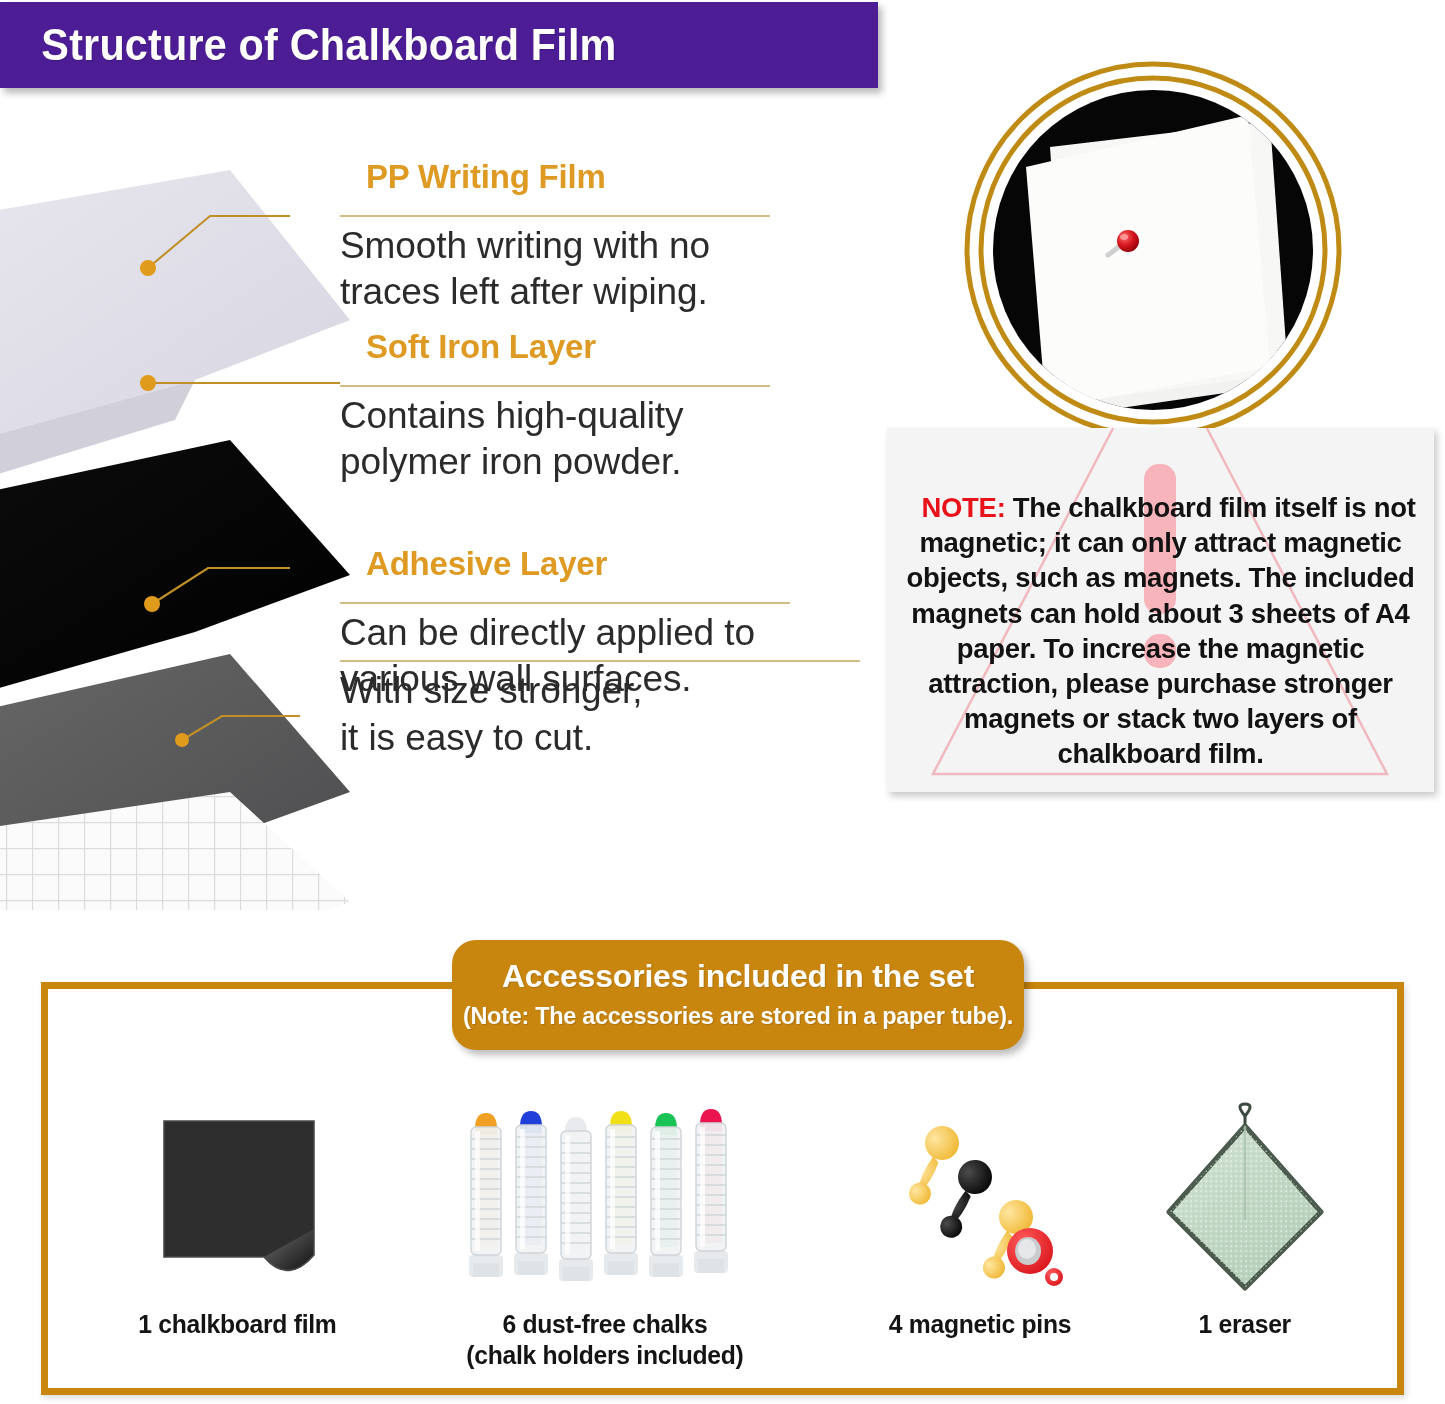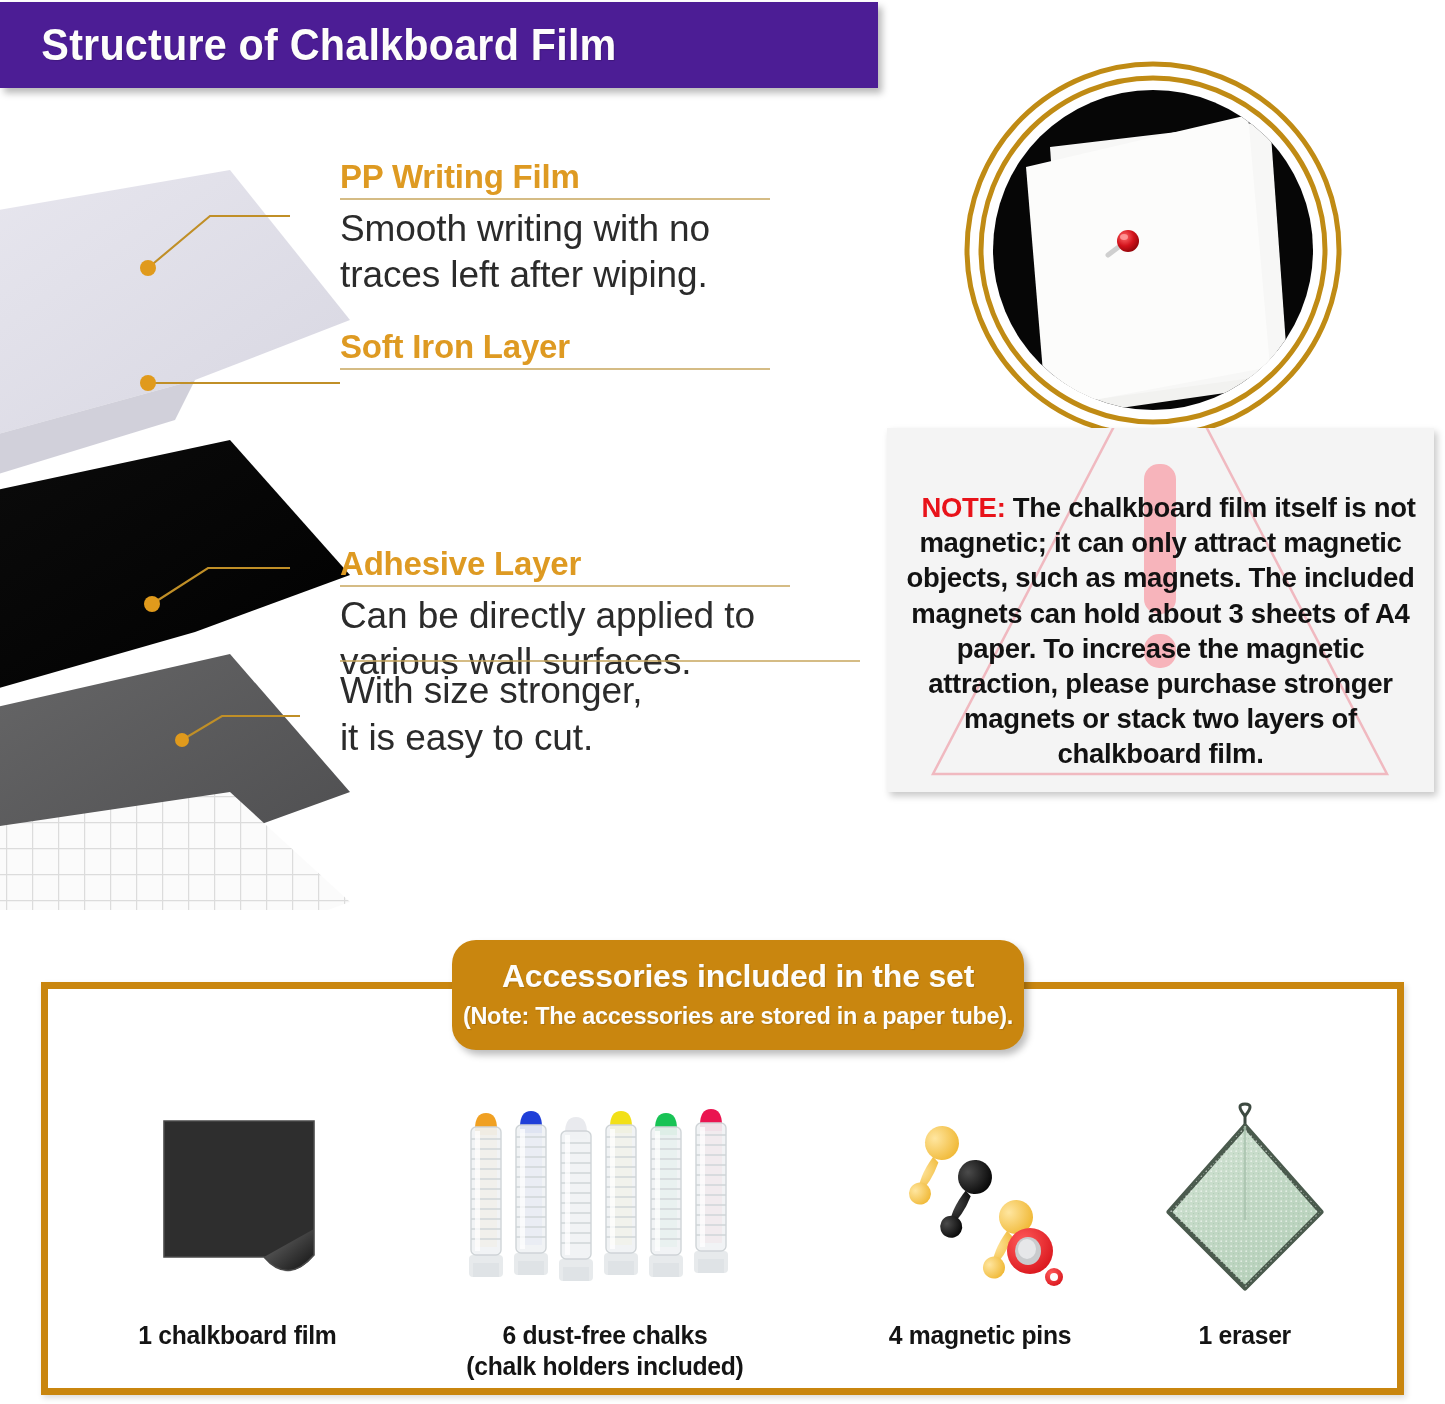--- a/index.html
+++ b/index.html
@@ -34,21 +34,22 @@
   
   .leader{position:absolute;}
   .leader svg{display:block;overflow:visible;}
 
   
   .feature{position:absolute;}
   .feature .f-head{
     color:#de9a22;font-weight:bold;font-size:33px;
     letter-spacing:-.2px;line-height:1.05;
     white-space:nowrap;
-    padding-bottom:3px;
+    padding-bottom:20px;
+    margin-left:26px;
   }
   .feature .f-rule{
     height:2px;background:#c7a55c;opacity:.75;margin-bottom:6px;
   }
   .feature .f-body{
     color:#2b2b2b;font-size:37px;line-height:1.26;
     white-space:pre-line;letter-spacing:-.1px;
   }
 
   
@@ -86,21 +87,21 @@
   }
   #acc-banner .b1{
     color:#fdfdfb;font-size:32px;font-weight:bold;line-height:1.02;
     text-shadow:1px 1px 1px rgba(0,0,0,.15);letter-spacing:-.2px;
   }
   #acc-banner .b2{
     color:#fdfdfb;font-size:23.5px;font-weight:bold;line-height:1.1;
     margin-top:12px;text-shadow:1px 1px 1px rgba(0,0,0,.15);letter-spacing:-.3px;
   }
 
-  .acc-item{position:absolute;display:flex;flex-direction:column;align-items:center;gap:11px;}
+  .acc-item{position:absolute;display:flex;flex-direction:column;align-items:center;}
   .acc-art{display:flex;align-items:flex-end;justify-content:center;height:200px;}
   .acc-label{
     text-align:center;color:#141414;font-size:26px;font-weight:bold;
     line-height:1.18;white-space:pre-line;margin-top:14px;
     letter-spacing:-.3px;transform:scaleX(.95);
   }
 </style>
 </head>
 <body>
 
@@ -170,20 +171,22 @@
   <div class="feature" style="left:340px;top:160px;width:430px;">
     <div class="f-head">PP Writing Film</div>
     <div class="f-rule"></div>
     <div class="f-body">Smooth writing with no
 traces left after wiping.</div>
   </div>
 
   <div class="feature" style="left:340px;top:330px;width:430px;">
     <div class="f-head">Soft Iron Layer</div>
     <div class="f-rule"></div>
+    <div class="f-body">Contains high-quality
+polymer iron powder.</div>
   </div>
 
   <div class="feature" style="left:340px;top:547px;width:450px;">
     <div class="f-head">Adhesive Layer</div>
     <div class="f-rule"></div>
     <div class="f-body">Can be directly applied to
 various wall surfaces.</div>
   </div>
 
   <div class="feature" style="left:340px;top:660px;width:520px;">

